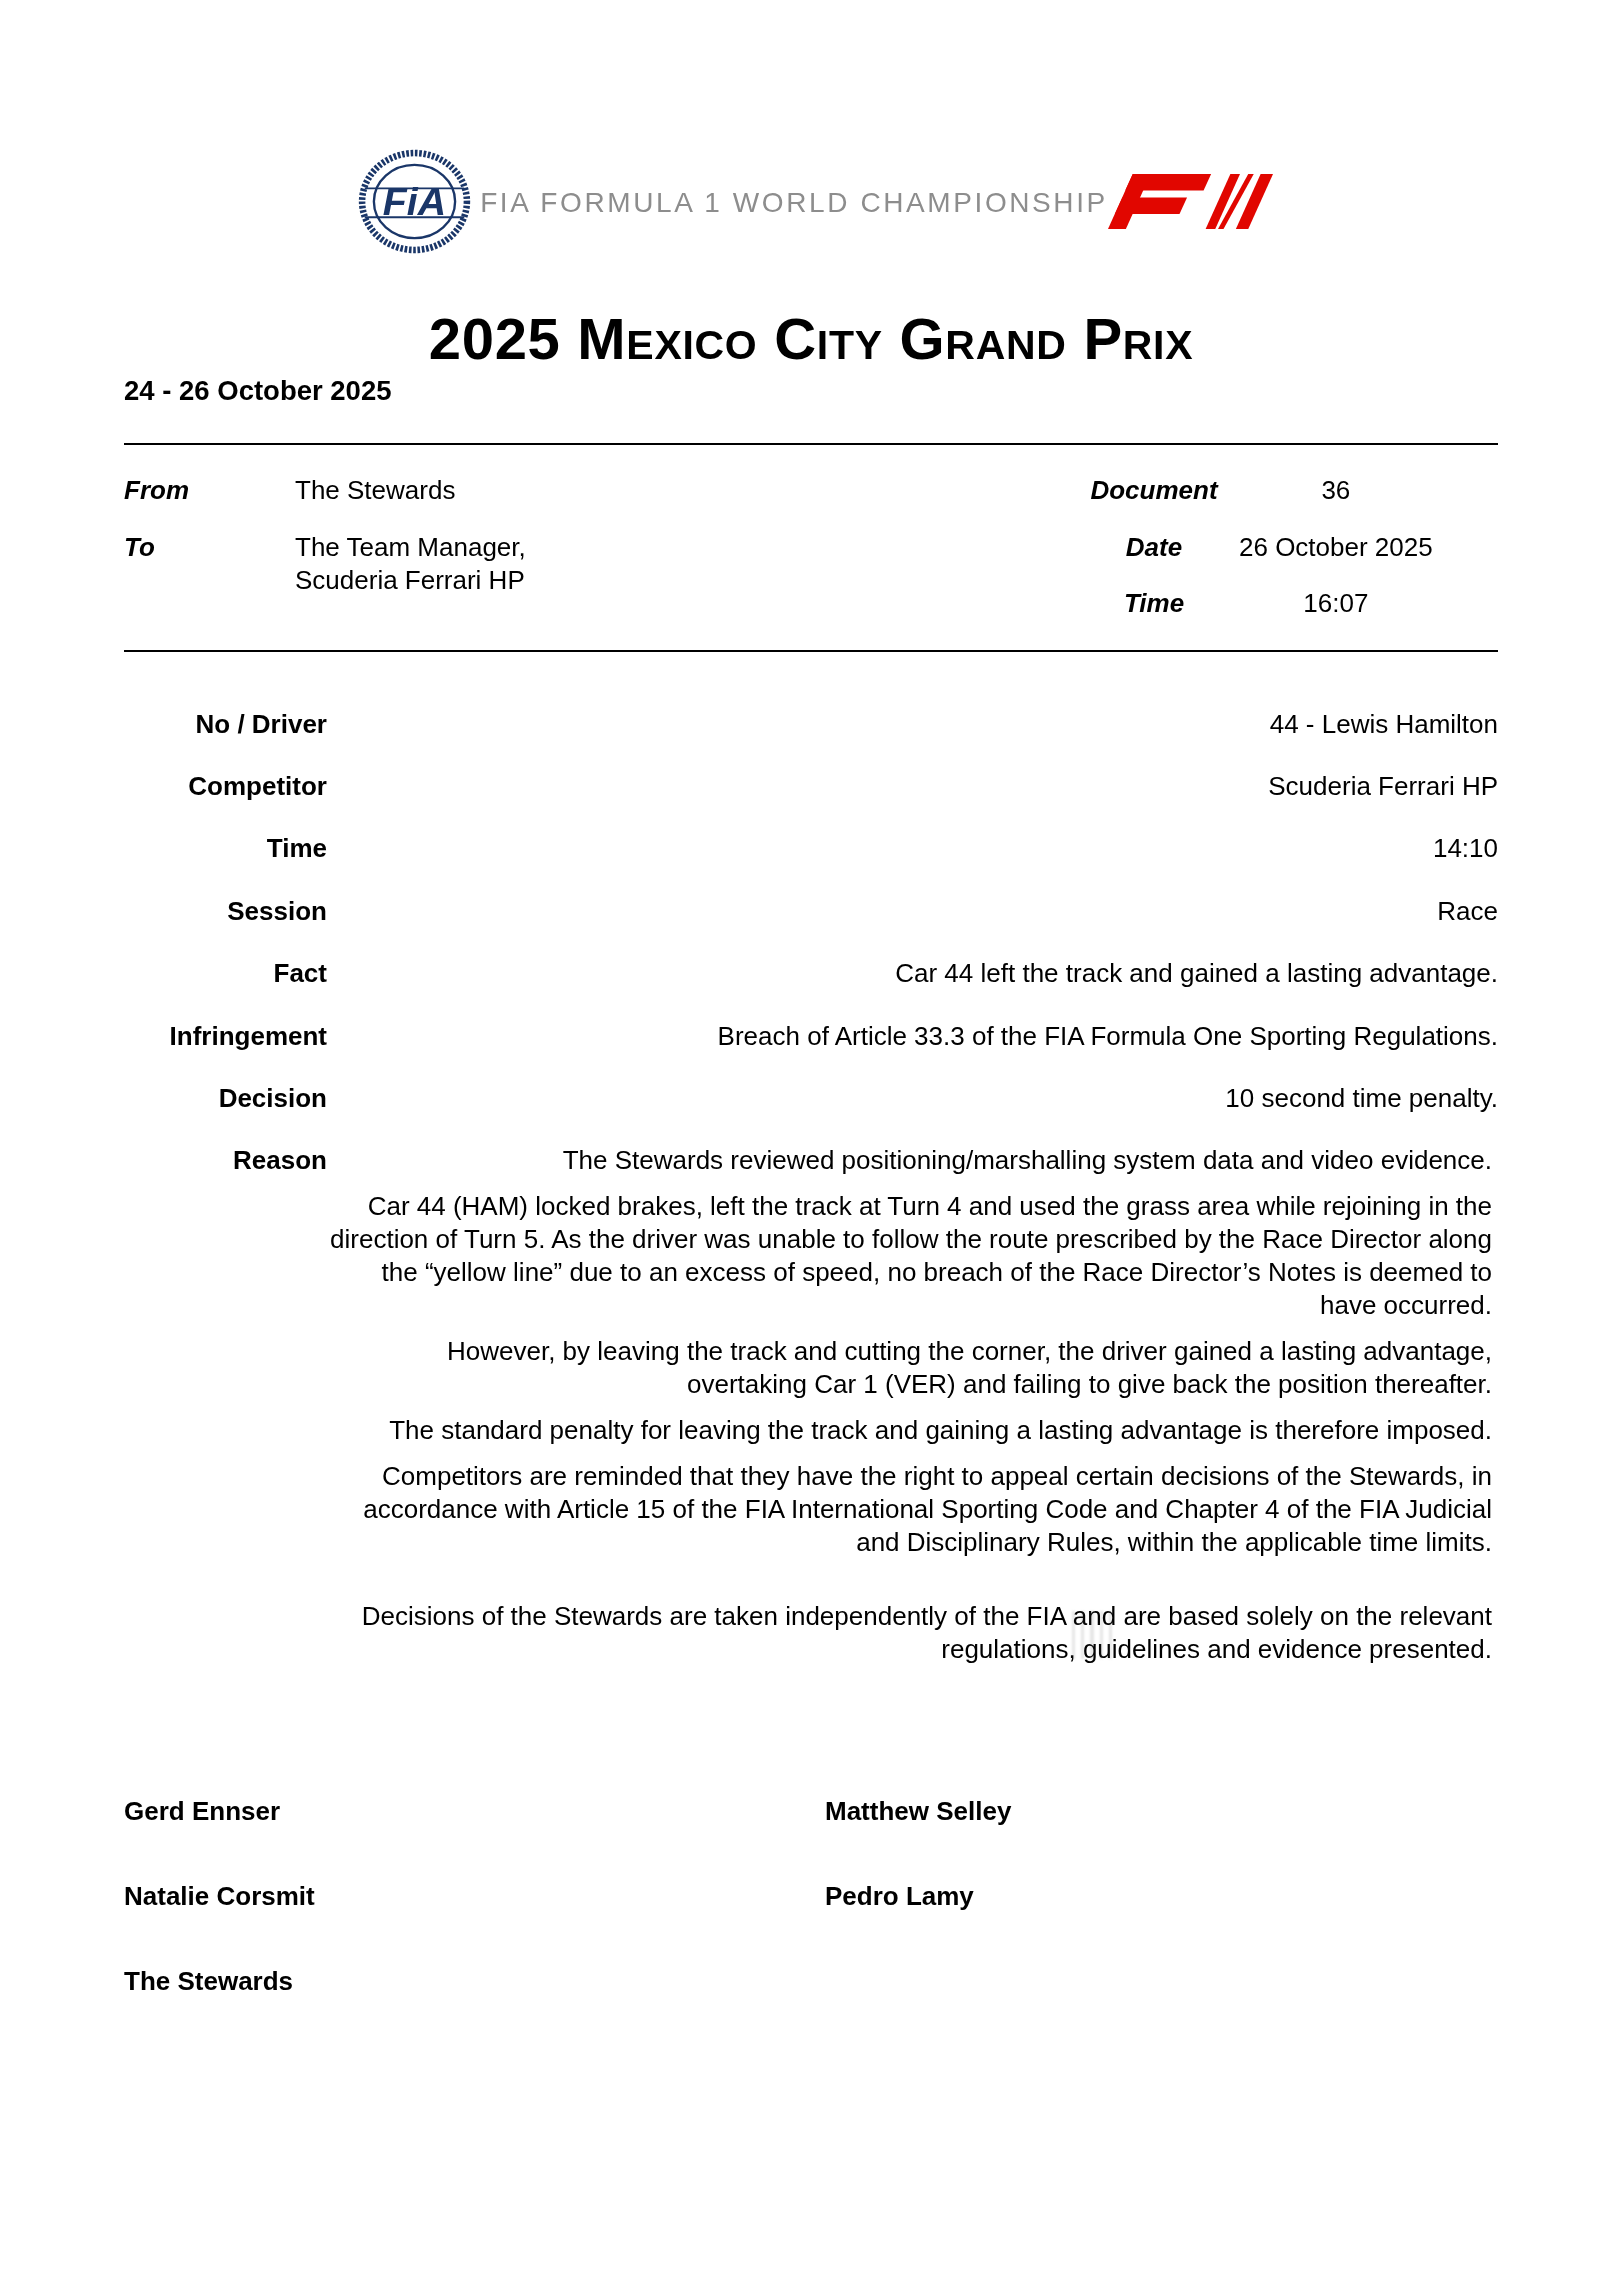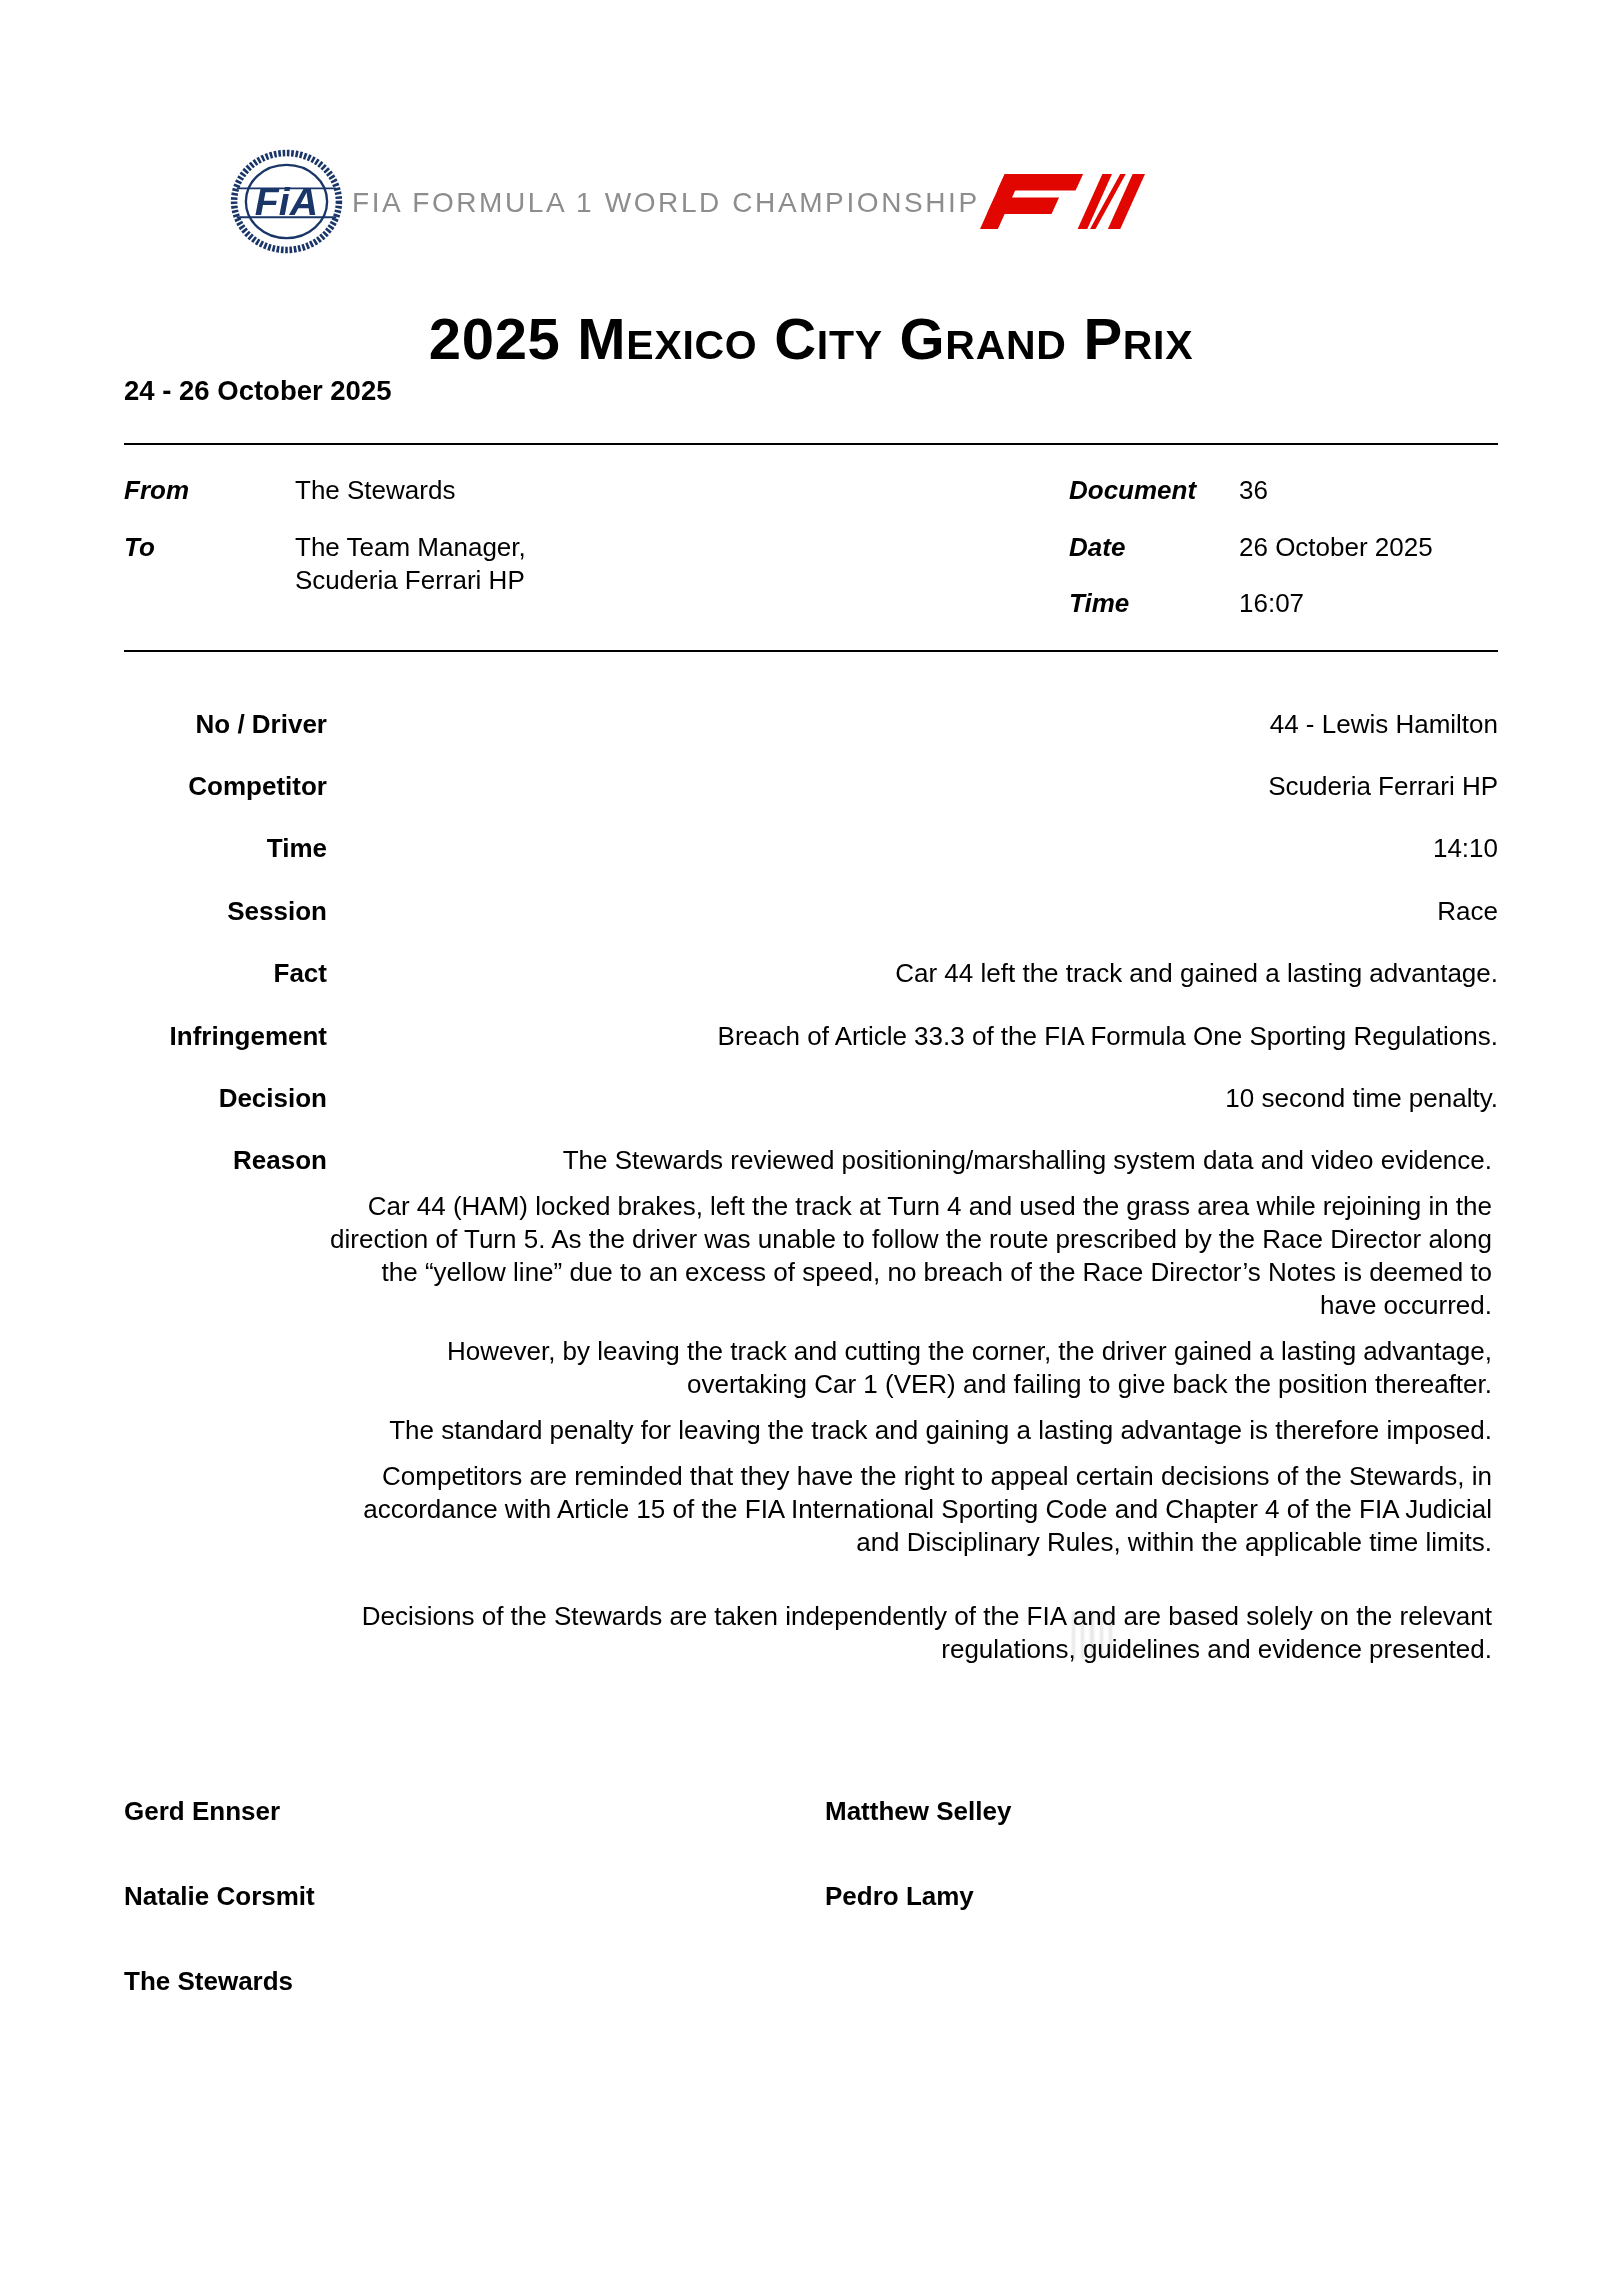--- a/index.html
+++ b/index.html
@@ -13,21 +13,21 @@
     width: 1622px;
     height: 2295px;
     background: #ffffff;
     padding: 147px 124px 0 124px;
     box-sizing: border-box;
     overflow: hidden;
   }
   .header-row {
     display: flex;
     align-items: center;
-    justify-content: flex-start;
+    justify-content: center;
     margin: 0 97px;
     height: 111px;
   }
   .championship {
     color: #8d8d8d;
     font-size: 28px;
     letter-spacing: 2.6px;
     font-weight: 400;
     white-space: nowrap;
   }
@@ -61,20 +61,21 @@
     grid-template-columns: 171px auto;
     row-gap: 23.6px;
   }
   .meta-right {
     position: absolute;
     top: 29.4px;
     left: 945px;
     display: grid;
     grid-template-columns: 170px auto;
     row-gap: 23.6px;
+    text-align: center;
   }
   .meta .mlabel { font-weight: bold; font-style: italic; }
   .intro {
     margin: 39px 0 0 0;
     font-size: 26px;
     line-height: 33px;
     max-width: 1302px;
   }
   .details {
     margin-top: 56px;

